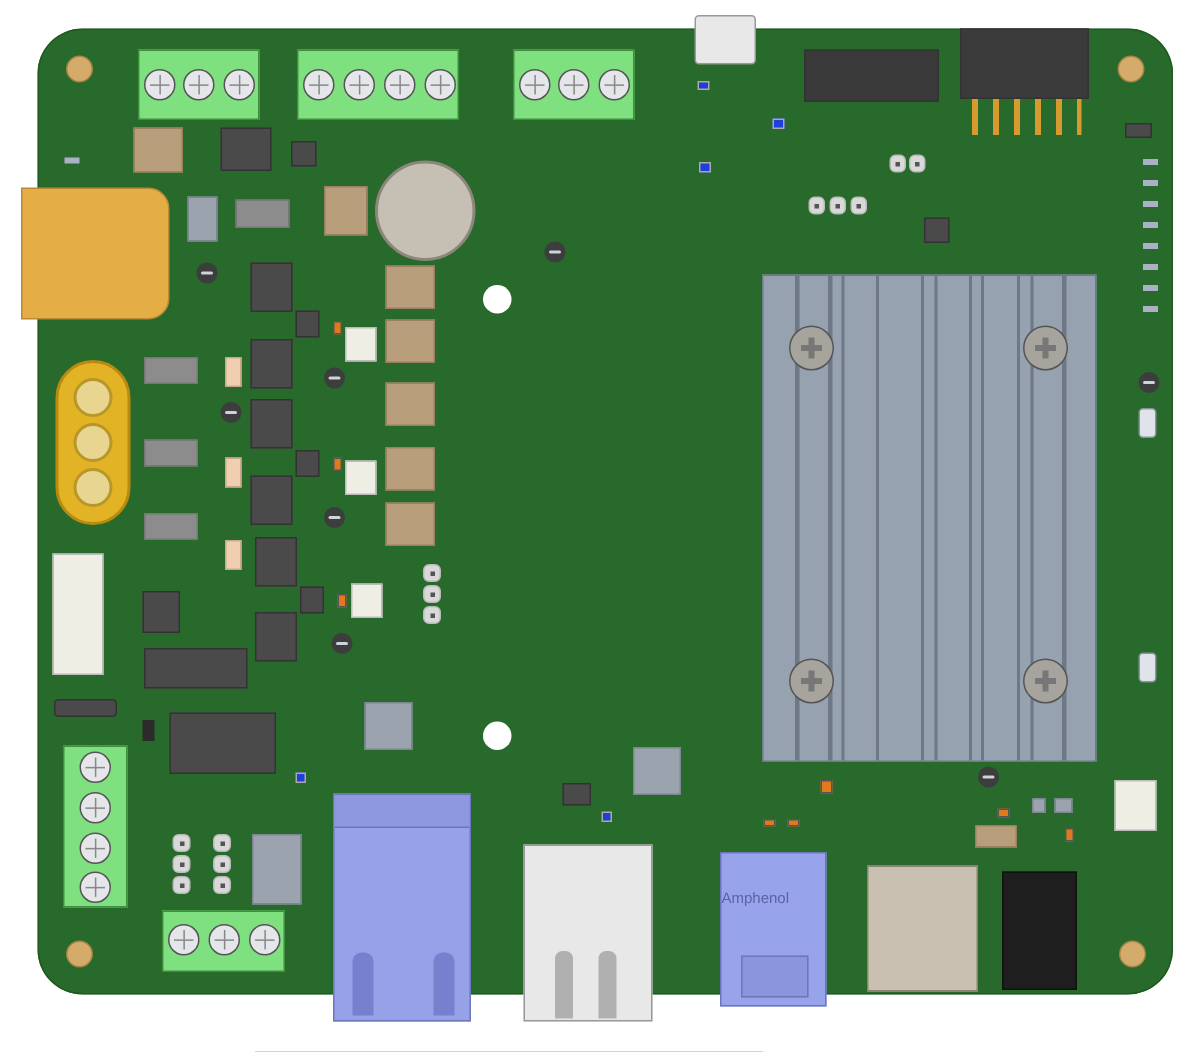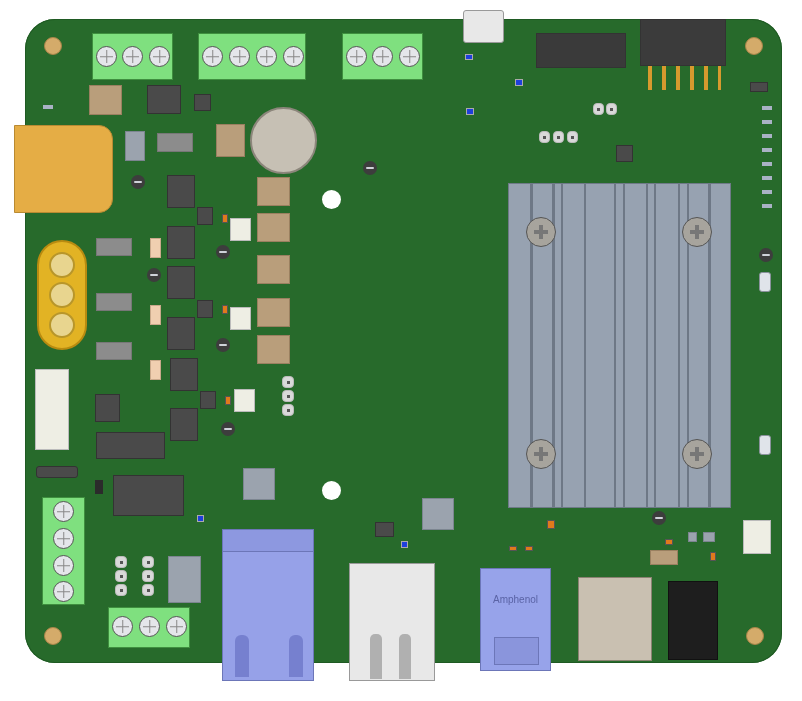--- a/index.html
+++ b/index.html
@@ -30,21 +30,21 @@
   .fin{background:#6e7886;}
   .hs-screw{border-radius:50%;background:#a7a49d;border:1px solid #555;}
   .hs-screw::before,.hs-screw::after{content:"";position:absolute;background:#777;}
   .hs-screw::before{left:44%;top:25%;width:12%;height:50%;}
   .hs-screw::after{top:44%;left:25%;height:12%;width:50%;}
   .rj45-blue{background:#96a1e8;border:1px solid #6c76b8;}
   .rj45-white{background:#e8e8e8;border:1px solid #999;}
   .usb-a{background:#97a3ea;border:1px solid #6c76b8;}
   .sdcard{background:#c9c0b1;border:1px solid #8b8272;}
   .dcjack{background:#1e1e1e;border:1px solid #111;}
-  .brand{font-size:10px;color:#5a63a5;text-align:center;width:100%;}
+  .brand{font-size:10px;color:#5a63a5;width:100%;}
   .gold{background:#e2b324;border:2px solid #b88b10;border-radius:32px;}
   .goldpad{border-radius:50%;background:#e8d58f;border:2px solid #b8962a;}
   .slider{background:#e0e4ea;border:1px solid #8a929c;border-radius:3px;}
 </style>
 </head>
 <body>
 
 <div id="board" class="abs"></div>
 
 <div class="abs hole" style="left:44px;top:37px;width:18px;height:18px;"></div>

